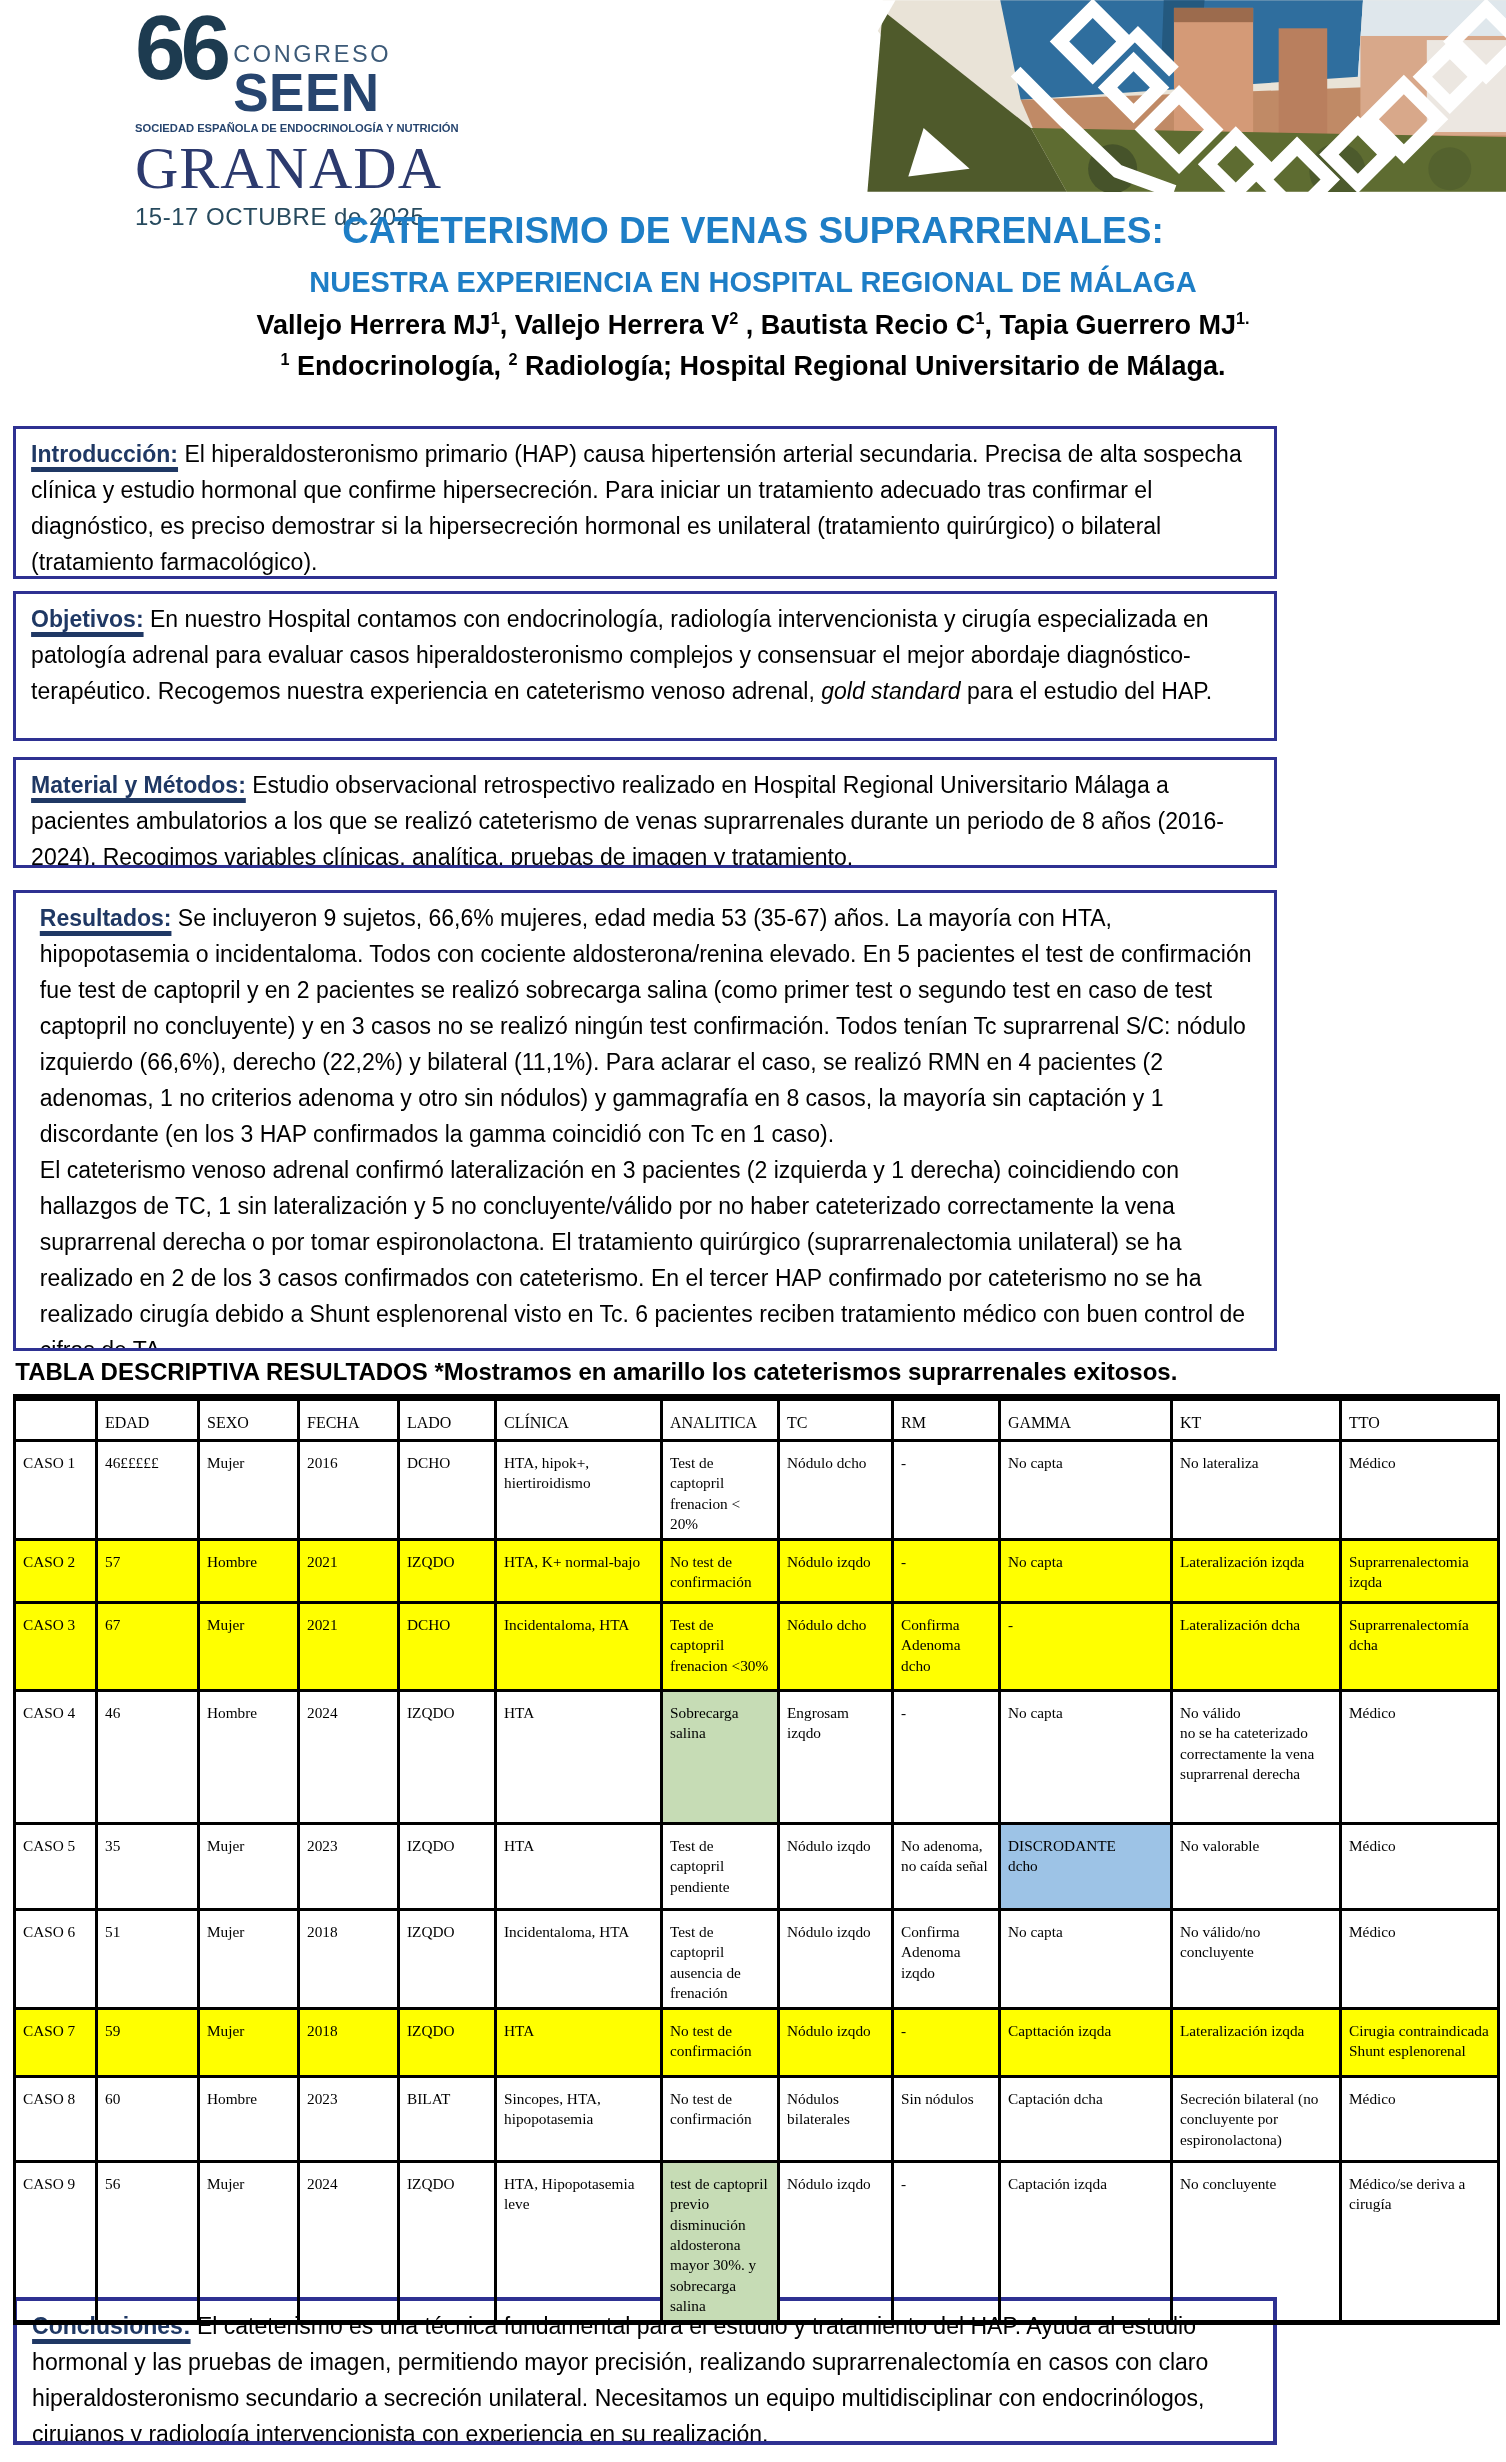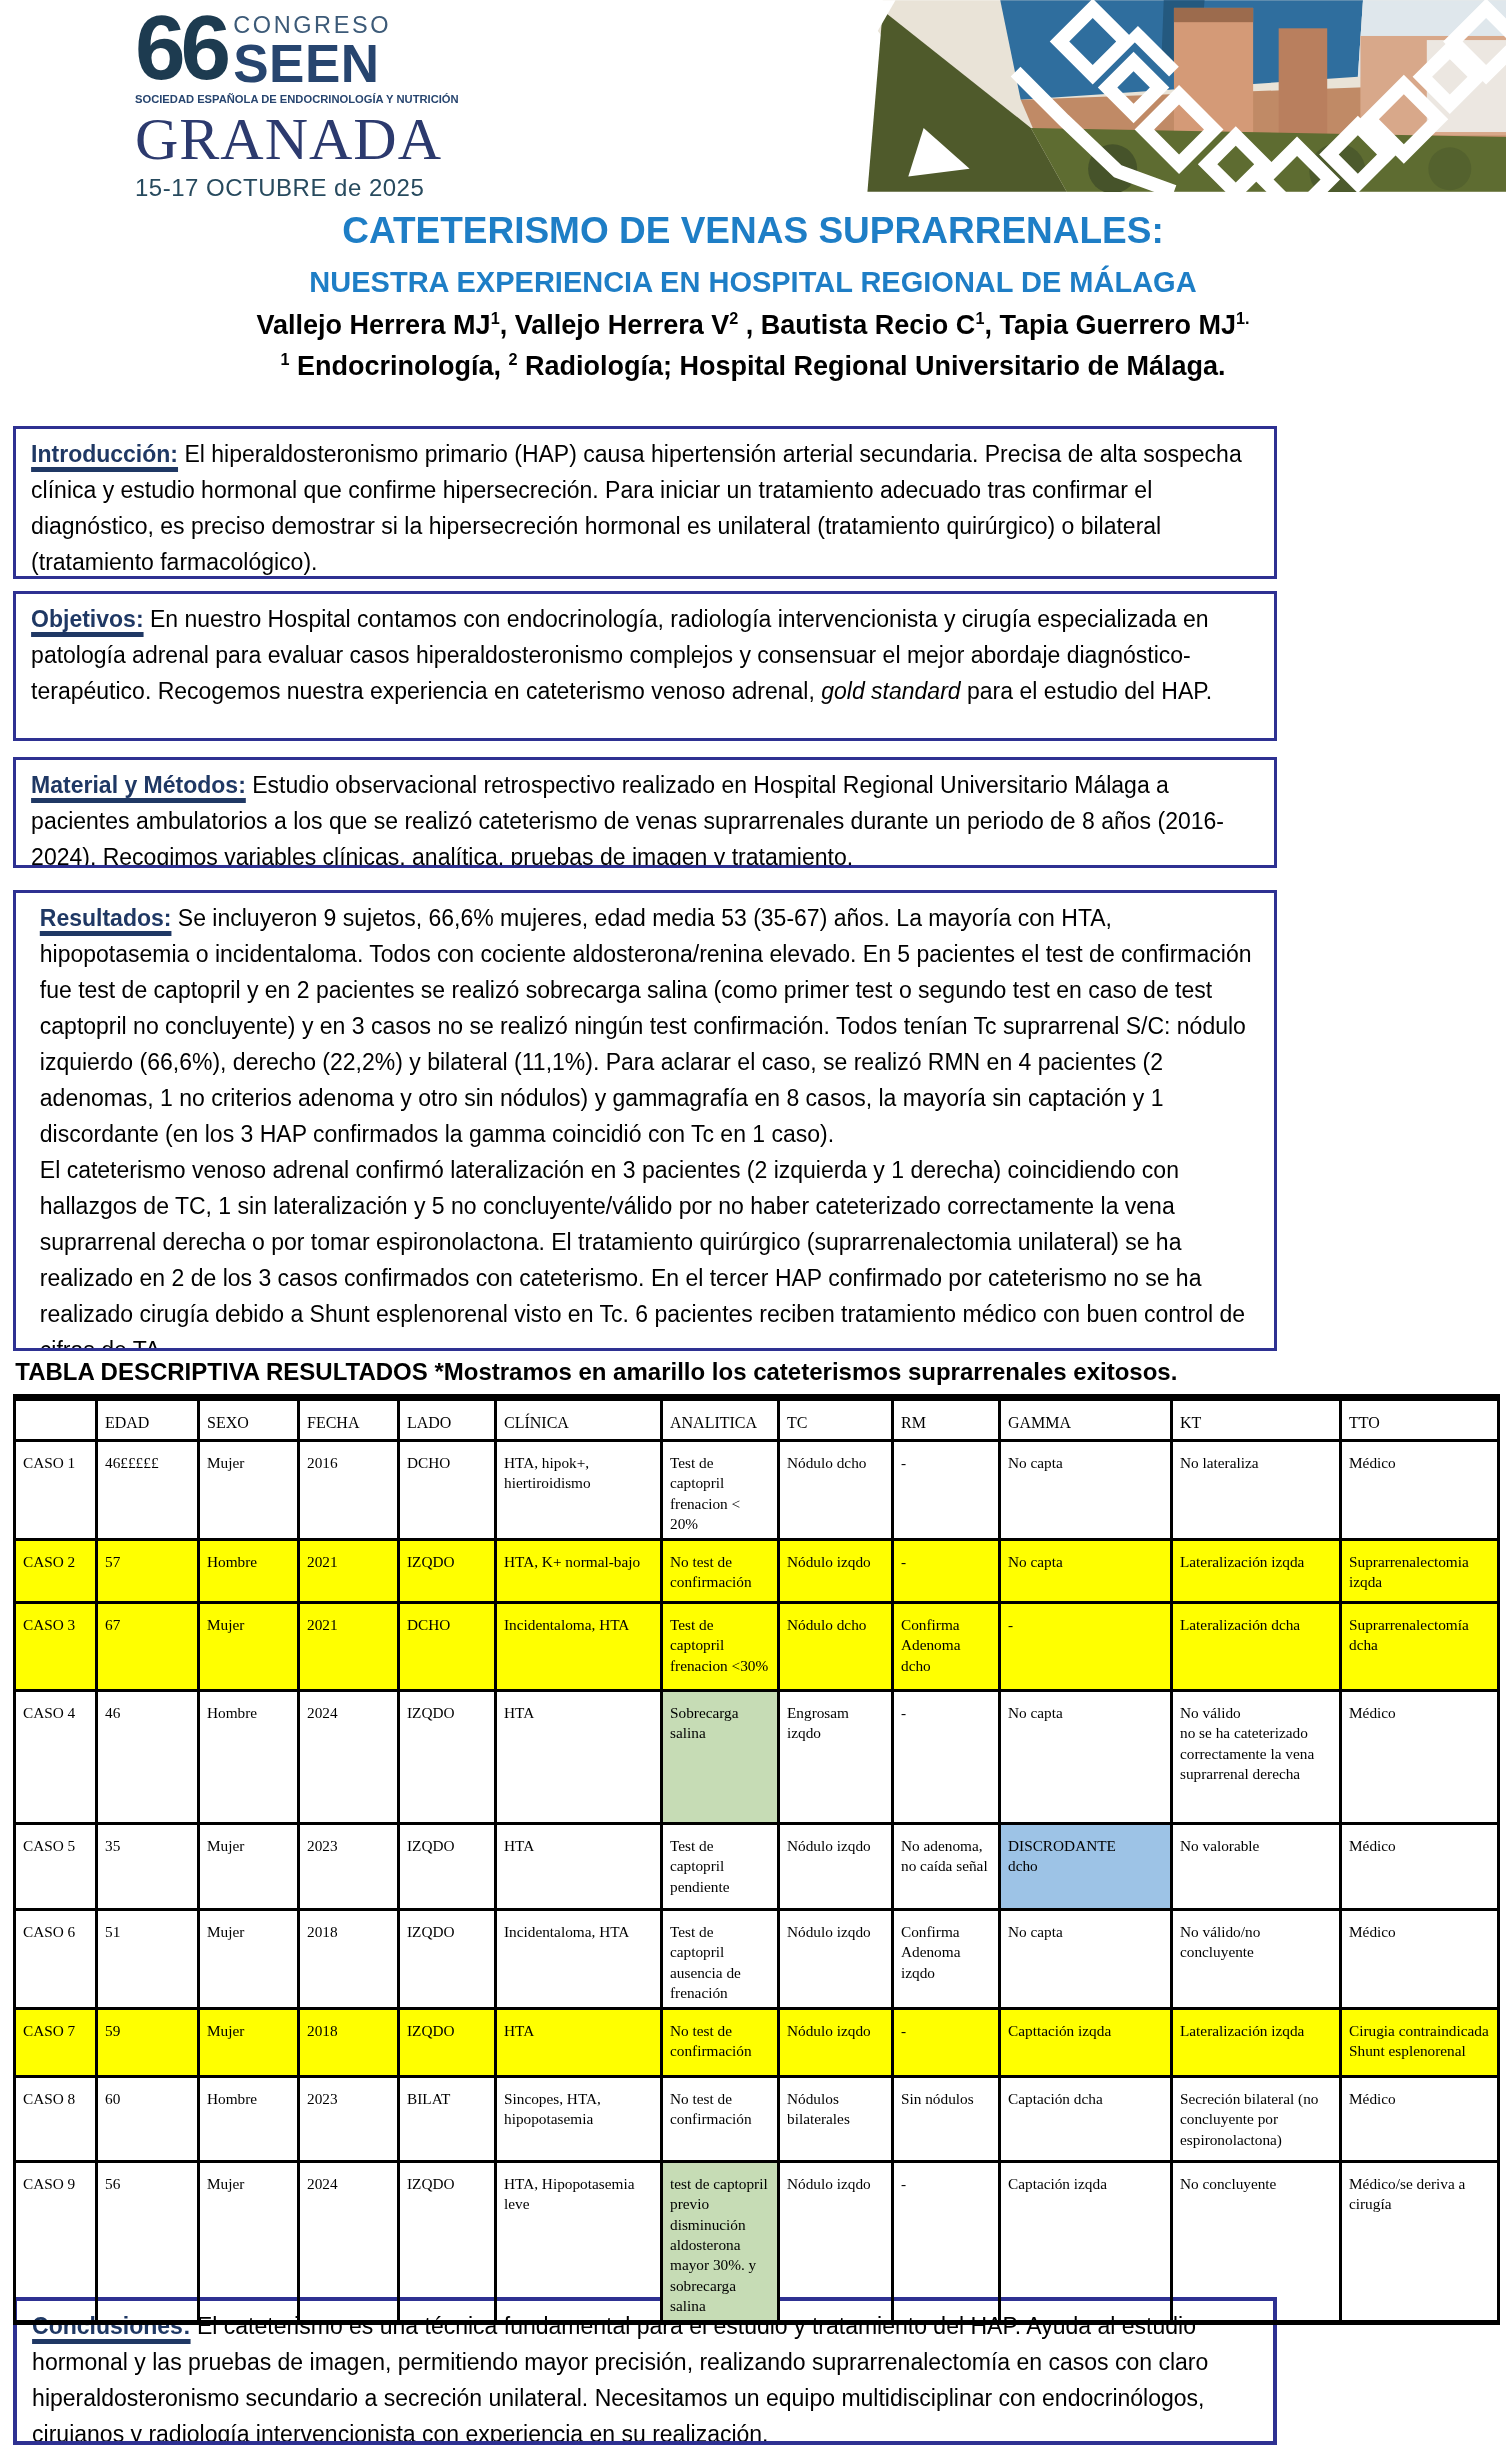--- a/index.html
+++ b/index.html
@@ -5,21 +5,21 @@
   html,body{margin:0;padding:0;}
   body{
     width:1506px;height:2462px;position:relative;background:#ffffff;
     font-family:"Liberation Sans", sans-serif;color:#000;
   }
   
   .logo{position:absolute;left:135px;top:9.2px;width:307px;}
   .logo-top{display:flex;align-items:flex-start;}
   .logo-66{font-size:91px;font-weight:bold;color:#1d3b50;line-height:77px;letter-spacing:-5.1px;}
   .logo-stack{margin-left:7.2px;padding-top:4.1px;}
-  .logo-congreso{font-size:23.5px;color:#3c5a78;letter-spacing:2.6px;line-height:25.5px;}
+  .logo-congreso{font-size:23.5px;color:#3c5a78;letter-spacing:2.6px;line-height:25.5px;margin-top:29px;}
   .logo-seen{font-size:53px;font-weight:bold;color:#27456f;line-height:49px;letter-spacing:0.5px;}
   .logo-soc{font-size:11.2px;font-weight:bold;color:#27456f;margin-top:5.1px;white-space:nowrap;}
   .logo-city{font-family:"Liberation Serif", serif;font-size:60px;color:#2c3a6e;line-height:60px;margin-top:4px;letter-spacing:1px;}
   .logo-dates{font-size:24px;color:#274a5e;margin-top:5.1px;letter-spacing:0.5px;}
   .artwork{position:absolute;left:847px;top:0;width:659px;height:192px;}
   
   .t-line{position:absolute;left:0;width:100%;text-align:center;font-weight:bold;}
   .title1{top:210px;font-size:37px;color:var(--title-blue);}
   .title2{top:266px;font-size:29px;color:var(--title-blue);}
   .authors{top:310px;font-size:27px;color:#000;}

